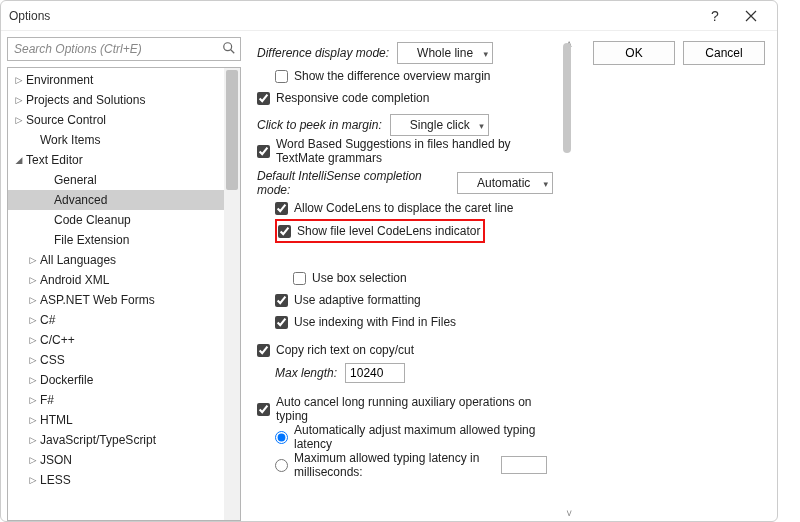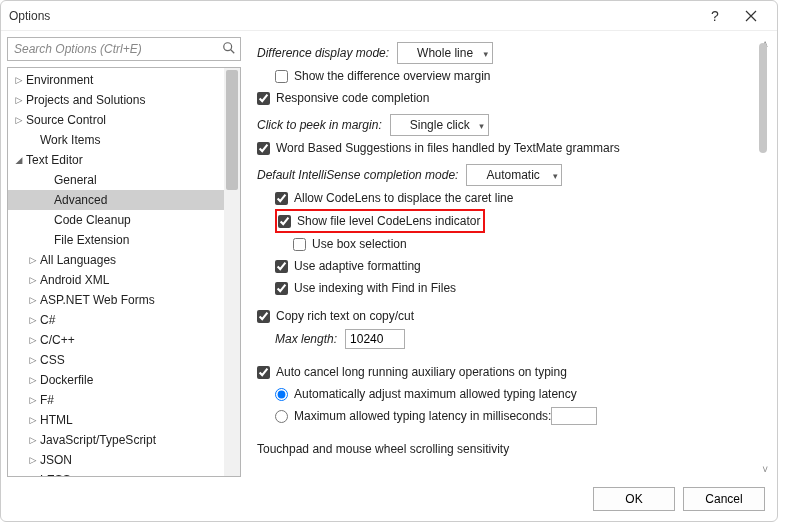--- a/index.html
+++ b/index.html
@@ -3,21 +3,21 @@
 <meta charset="utf-8">
 <style>
   * { box-sizing: border-box; }
   html, body { margin:0; padding:0; font-family: "Segoe UI", Tahoma, sans-serif; font-size: 12px; color:#222; background:#fff; }
   .window { width:778px; height:522px; border:1px solid #ccc; display:flex; flex-direction:column; border-radius:6px; overflow:hidden; }
   
   .titlebar { height:30px; display:flex; align-items:center; padding:0 8px; border-bottom:1px solid #eee; }
   .titlebar .title { flex:1; font-size:12px; color:#333; }
   .tb-btn { width:36px; height:30px; display:flex; align-items:center; justify-content:center; color:#333; }
   
-  .body { flex:1; display:flex; flex-direction:column; min-height:0; }
+  .body { flex:1; display:flex; flex-direction:row; min-height:0; }
   .content { flex:1; display:flex; min-height:0; padding:6px 6px 0 6px; gap:0; }
   
   .leftcol { width:234px; display:flex; flex-direction:column; }
   .searchwrap { position:relative; height:24px; border:1px solid #b5b5b5; background:#fff; display:flex; align-items:center; }
   .searchwrap input { border:none; outline:none; flex:1; padding:0 24px 0 6px; height:22px; font-size:12px; font-style:italic; color:#888; font-family:inherit; background:transparent; }
   .searchwrap input::placeholder { color:#888; font-style:italic; }
   .search-icon { position:absolute; right:4px; top:3px; color:#666; }
   .tree { flex:1; border:1px solid #b5b5b5; margin-top:6px; overflow:auto; position:relative; }
   .tree-scroll { position:absolute; right:0; top:0; width:16px; height:100%; background:#f1f1f1; }
   .tree-thumb { position:absolute; right:2px; top:2px; width:12px; height:120px; background:#c1c1c1; border-radius:2px; }
@@ -221,21 +221,21 @@
               <span>Allow CodeLens to displace the caret line</span>
             </div>
             <div class="indent1">
               <div class="highlight-box">
                 <div class="chk" style="min-height:18px;">
                   <input type="checkbox" checked="" style="">
                   <span>Show file level CodeLens indicator</span>
                 </div>
               </div>
             </div>
-            <div class="chk indent1" style="padding-left:36px;">
+            <div class="chk indent1" style="padding-left:36px;margin-top:24px;">
               <input type="checkbox" style="">
               <span>Use box selection</span>
             </div>
             <div class="chk indent1">
               <input type="checkbox" checked="" style="">
               <span>Use adaptive formatting</span>
             </div>
             <div class="chk indent1">
               <input type="checkbox" checked="" style="">
               <span>Use indexing with Find in Files</span>
@@ -261,23 +261,20 @@
               <span>Automatically adjust maximum allowed typing latency</span>
             </div>
             <div class="radio indent1">
               <input type="radio" name="latency" style="">
               <span>Maximum allowed typing latency in milliseconds:</span>
               <input class="small-num" style="">
             </div>
 
             <div class="section-gap"></div>
 
-            <div class="row">
-              <span>Touchpad and mouse wheel scrolling sensitivity</span>
-            </div>
 
           </div>
           <div class="panel-scroll">
             <span class="panel-arrow" style="top:2px;">˄</span>
             <div class="panel-thumb-top"></div>
             <span class="panel-arrow" style="bottom:2px;">˅</span>
           </div>
         </div>
       </div>
 

